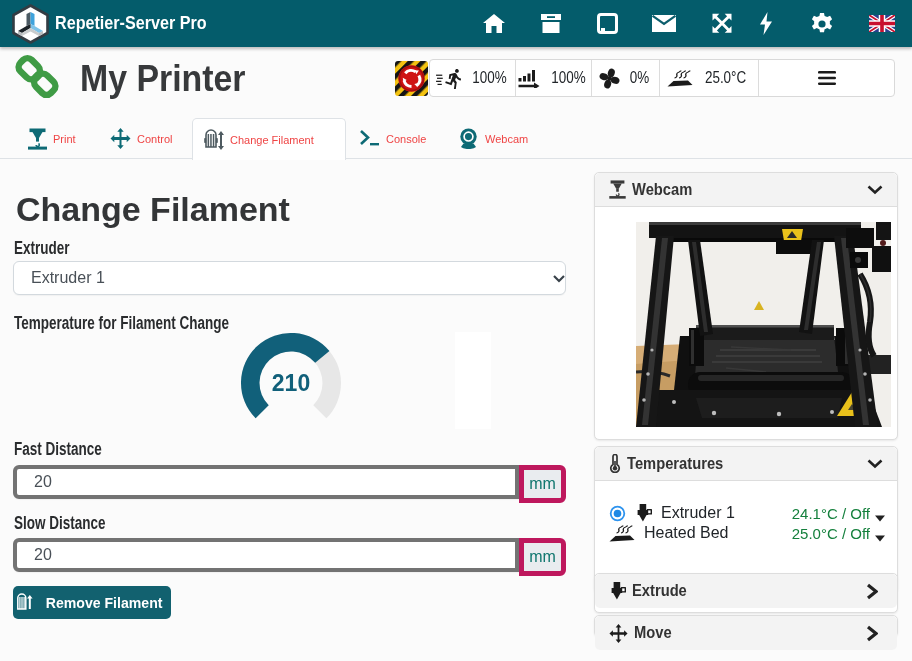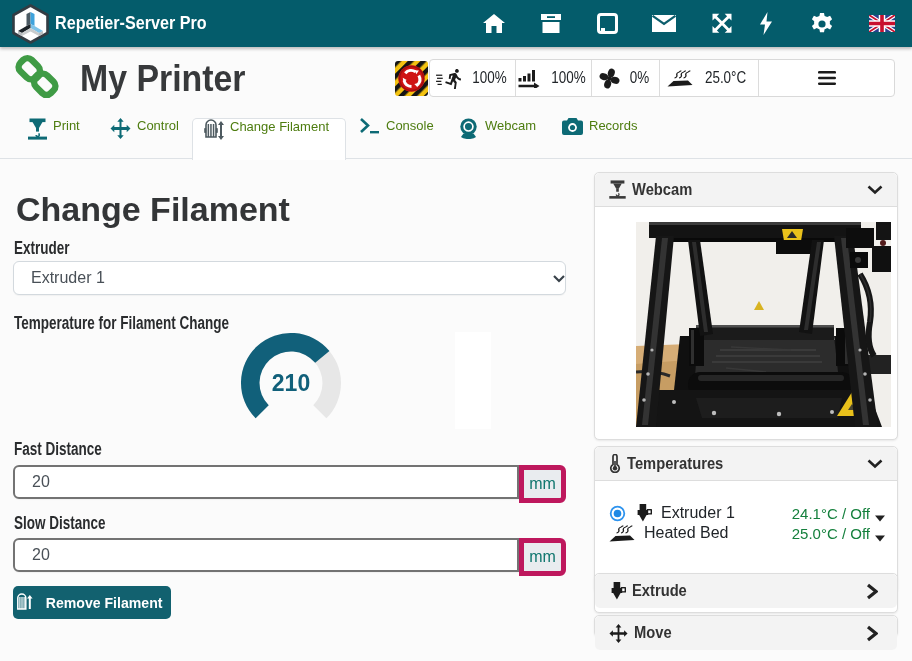--- a/index.html
+++ b/index.html
@@ -18,28 +18,28 @@
 .hdr-title { position:absolute; left:80px; top:58px; font-size:36px; font-weight:700; color:#37393b; white-space:nowrap; transform:scaleX(0.94); transform-origin:0 0; }
 
 
 .stat-group { position:absolute; left:429px; top:59px; width:466px; height:38px; background:#fff; border:1px solid #d9d9d9; border-radius:4px; display:flex; align-items:stretch; }
 .stat-item { display:flex; align-items:center; justify-content:center; gap:8px; border-right:1px solid #dcdcdc; font-size:16px; color:#212529; }
 .stat-item span { display:inline-block; transform:scaleX(0.84); }
 .stat-item:last-child { border-right:none; }
 
 
 .tabbar { position:absolute; left:0px; top:118px; width:912px; height:41px; border-bottom:1px solid #dee2e6; }
-.tab { position:absolute; top:0; height:41px; display:flex; gap:6px; font-size:13px; color:#4d7c0f; padding:0 16px; white-space:nowrap; }
+.tab { position:absolute; top:0; height:41px; display:flex; align-items:center; gap:6px; font-size:11px; color:#ef4444; padding:0 16px; white-space:nowrap; }
 .tab.active { background:#fff; border:1px solid #dee2e6; border-bottom:none; border-radius:5px 5px 0 0; height:42px; z-index:2; padding:0 10px; gap:5px; }
 
 
 h1.cf { position:absolute; left:16px; top:190px; font-size:34px; font-weight:700; color:#333537; white-space:nowrap; }
 .lbl { position:absolute; font-size:18px; font-weight:700; color:#2a2c2e; transform:scaleX(0.75); transform-origin:0 0; white-space:nowrap; }
 .select { position:absolute; left:13px; top:261px; width:553px; height:34px; background:#fff; border:1px solid #d3d9de; border-radius:6px; font-size:16px; color:#495057; display:flex; align-items:center; padding-left:17px; box-shadow:0 1px 1px rgba(0,0,0,.04); }
-.input { position:absolute; left:13px; height:34px; background:#fff; border:2px solid #737373; font-size:16px; color:#495057; display:flex; align-items:center; padding-left:17px; }
+.input { position:absolute; left:13px; height:34px; background:#fff; border:4px solid #737373; font-size:16px; color:#495057; display:flex; align-items:center; padding-left:17px; }
 .inp-main { width:506px; border-radius:6px 0 0 6px; box-shadow:0 1px 1px rgba(0,0,0,.04);}
 .addon { position:absolute; left:519px; width:47px; height:38px; background:#e9ecef; border:5px solid #be185d; border-radius:0 6px 6px 0; font-size:16px; color:#0f766e; display:flex; align-items:center; justify-content:center; }
 .btn { position:absolute; height:33px; background:#12616f; color:#fff; border-radius:5px; font-size:15px; font-weight:700; display:flex; align-items:center; justify-content:center; gap:9px; }
 
 
 .panel { position:absolute; left:594px; width:304px; background:#fff; border:1px solid #ddd; border-radius:5px; box-shadow:0 1px 2px rgba(0,0,0,.08); }
 .panel-hd { height:34px; background:#f3f3f3; border-bottom:1px solid #ddd; border-radius:5px 5px 0 0; display:flex; align-items:center; padding:0 14px; gap:6px; font-size:16px; font-weight:700; color:#333; }
 .panel-hd.only { border-bottom:none; border-radius:5px; }
 .chev { margin-left:auto; }
 .hdt { display:inline-block; transform:scaleX(0.92); transform-origin:0 50%; }
@@ -241,28 +241,20 @@
       <span>Console</span>
     </div>
     <div class="tab" style="left:442px">
       <svg width="21" height="21" viewBox="0 0 21 21" fill="#0d6a75">
         <circle cx="10.5" cy="8.6" r="8.2"></circle>
         <circle cx="10.5" cy="8.6" r="4.4" fill="none" stroke="#fff" stroke-width="1.7"></circle>
         <path d="M5.5 15.5 l-2.5 3.6 a8 3 0 0 0 15 0 L15.5 15.5 Z"></path>
       </svg>
       <span>Webcam</span>
     </div>
-    <div class="tab" style="left:546px">
-      <svg width="21" height="17" viewBox="0 0 21 17" fill="#0d6a75">
-        <path d="M6.5 0 h8 l1.5 2.5 h3 a2 2 0 0 1 2 2 v10.5 a2 2 0 0 1 -2 2 h-17 a2 2 0 0 1 -2-2 V4.5 a2 2 0 0 1 2-2 h3 Z"></path>
-        <circle cx="10.5" cy="9.5" r="4.4" fill="#fff"></circle>
-        <circle cx="10.5" cy="9.5" r="2.6"></circle>
-      </svg>
-      <span>Records</span>
-    </div>
   </div>
 
   <h1 class="cf">Change Filament</h1>
   <div class="lbl" style="left:14px;top:238px">Extruder</div>
   <div class="select">Extruder 1
     <svg class="abs" style="left:539px;top:13px" width="12" height="8" viewBox="0 0 12 8">
         <path d="M1 1 l5 5 5-5" stroke="#39424a" stroke-width="2.2" fill="none"></path>
       </svg>
   </div>
   <div class="lbl" style="left:14px;top:313px">Temperature for Filament Change</div>

